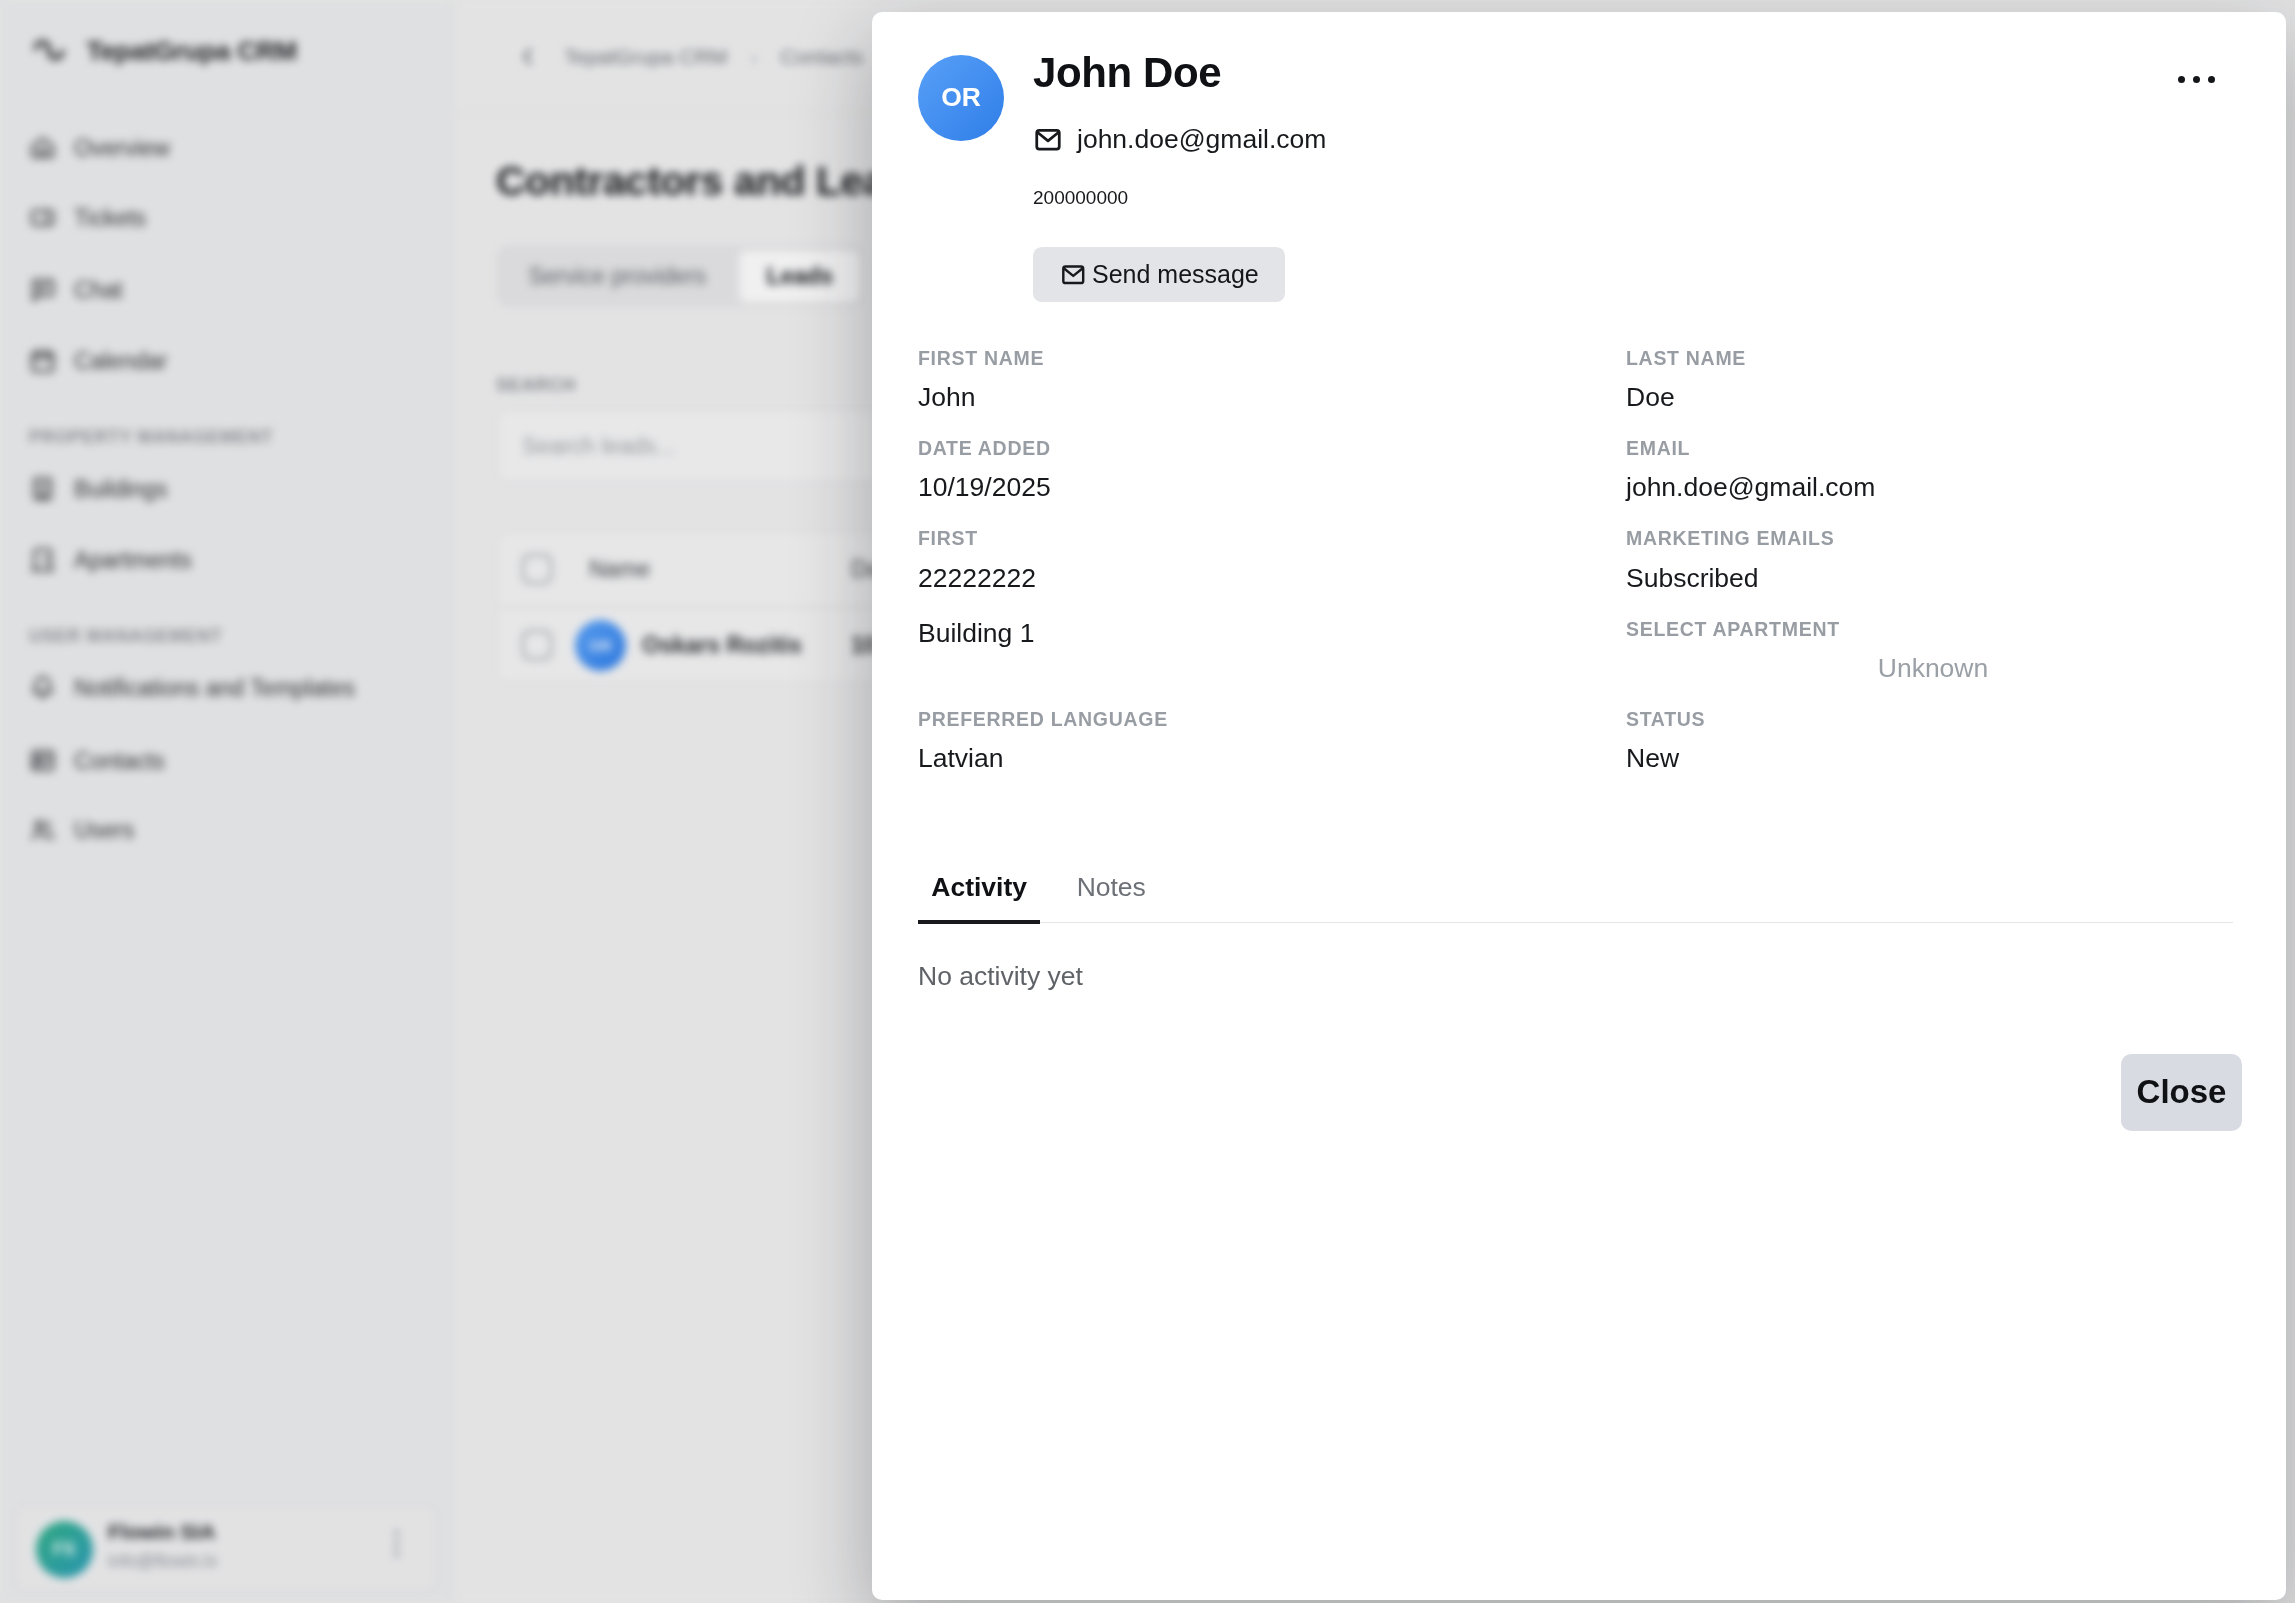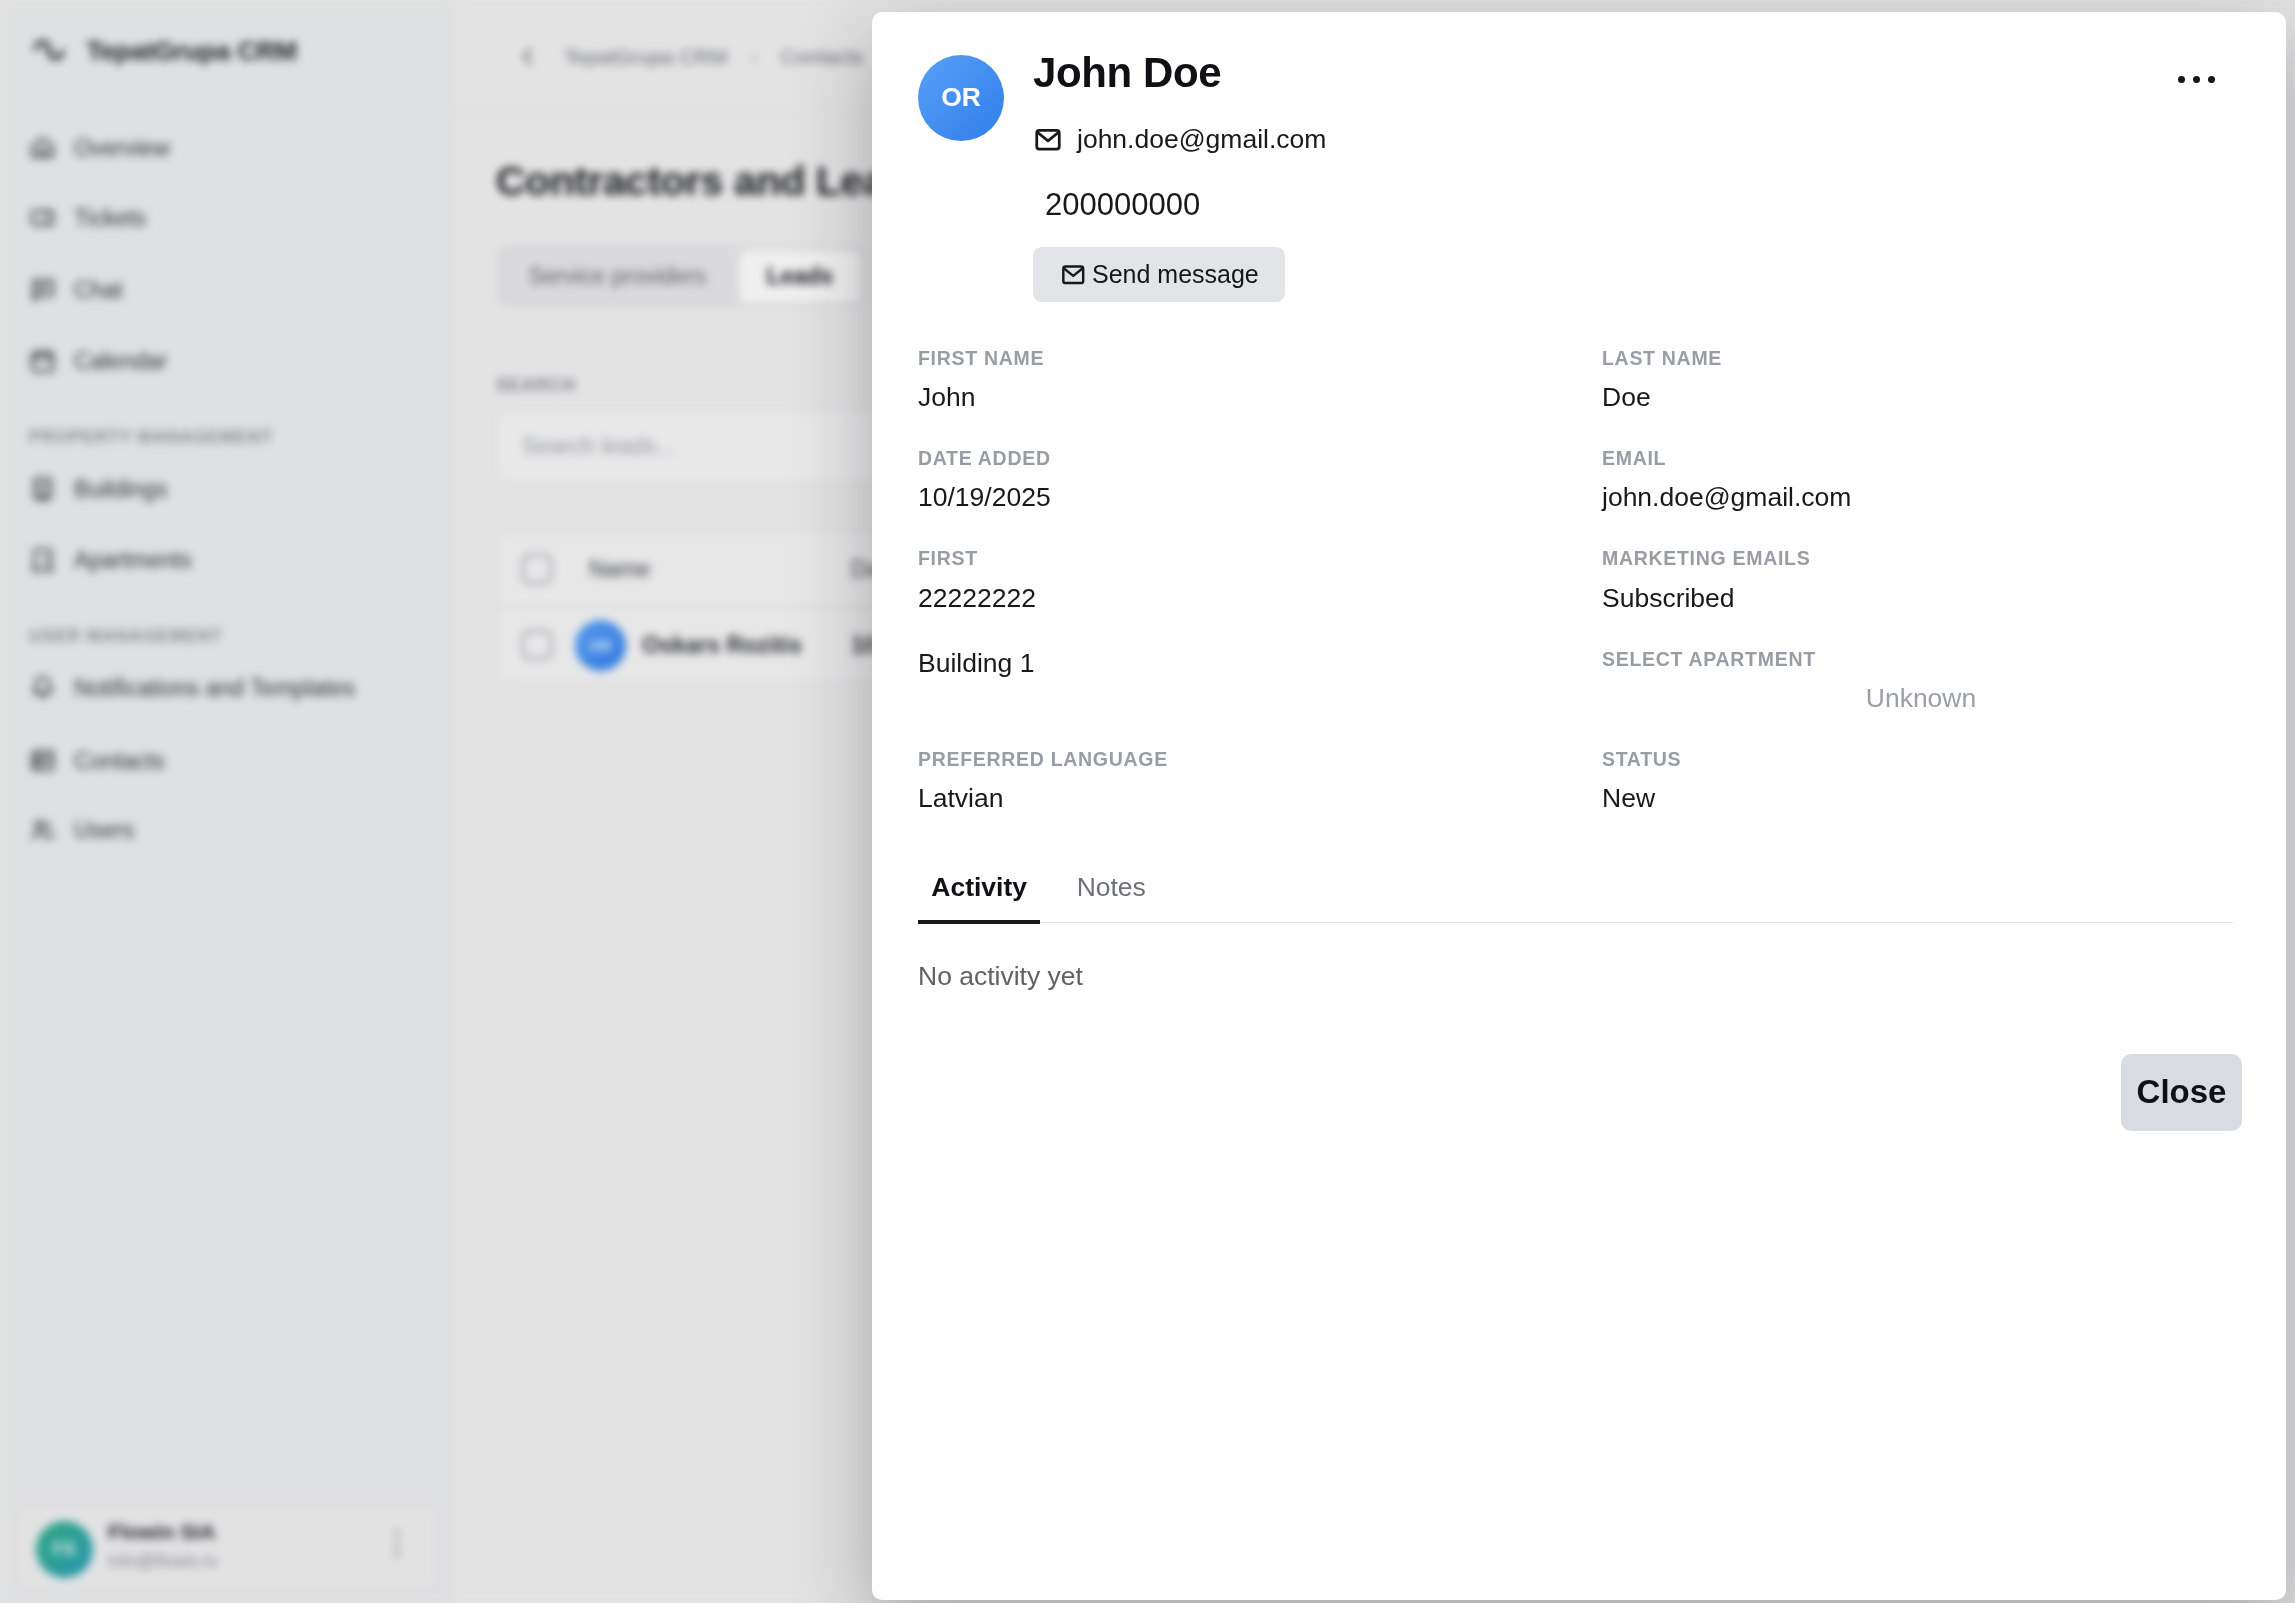--- a/index.html
+++ b/index.html
@@ -62,30 +62,30 @@
 
   
   .modal { position:absolute; left:872px; top:11.5px; width:1414px; height:1588px; background:#ffffff;
     border-radius:10px; box-shadow:0 26.5px 80px rgba(20,22,26,0.30); }
   .m-avatar { position:absolute; left:46px; top:43px; width:86px; height:86px; border-radius:50%;
     display:flex; align-items:center; justify-content:center; color:#fff; font-size:26.5px; font-weight:600; }
   .m-title { position:absolute; left:161px; top:37px; font-size:42px; font-weight:800; color:#0f1114; letter-spacing:-0.4px; }
   .m-email { position:absolute; left:161px; top:112px; display:flex; align-items:center; gap:14px; }
   .m-email svg { width:30px; height:30px; stroke:#17191c; fill:none; stroke-width:2.2; stroke-linecap:round; stroke-linejoin:round; }
   .m-email span { font-size:26.5px; color:#17191c; }
-  .m-phone { position:absolute; left:161px; top:175px; font-size:31px; color:#17191c;margin-left:12px; }
+  .m-phone { position:absolute; left:161px; top:175px; font-size:19px; color:#17191c; }
   .send-btn { position:absolute; left:161px; top:235px; height:55px; background:#e2e4e8; border:none;
     border-radius:8.8px; display:flex; align-items:center; gap:6px; padding:0 26.5px; cursor:pointer; }
   .send-btn svg { width:26.5px; height:26.5px; stroke:#17191c; fill:none; stroke-width:2.2; stroke-linecap:round; stroke-linejoin:round; }
   .send-btn span { font-size:25px; font-weight:500; color:#141619; }
   .m-menu { position:absolute; right:71px; top:64px; display:flex; gap:8px; cursor:pointer; }
   .m-menu i { width:7px; height:7px; border-radius:50%; background:#141619; }
 
   .fields { position:absolute; left:46px; right:46px; top:335px;
-    display:grid; grid-template-columns:684px 1fr; row-gap:34px; }
+    display:grid; grid-template-columns:684px 1fr; row-gap:34px;gap:24px; }
   .f-label { font-size:19.5px; font-weight:600; color:#989da4; letter-spacing:0.7px; margin-bottom:12.4px; }
   .f-value { font-size:26.5px; color:#17191c; }
   .f-value.muted { color:#9aa0a6;text-align:center; }
 
   .m-tabs { position:absolute; left:46px; right:53px; top:860px; display:flex;
     border-bottom:1.8px solid #e5e5e7; }
   .m-tab { font-size:26.5px; padding:0 13.3px 17.7px; margin-bottom:-1.8px; cursor:pointer; }
   .m-tab.active { font-weight:700; color:#0f1114; border-bottom:4.4px solid #17191c; }
   .m-tab.idle { font-weight:400; color:#6d7177; margin-left:23px; }
   .m-empty { position:absolute; left:46px; top:949px; font-size:26.5px; color:#5f6368; }

